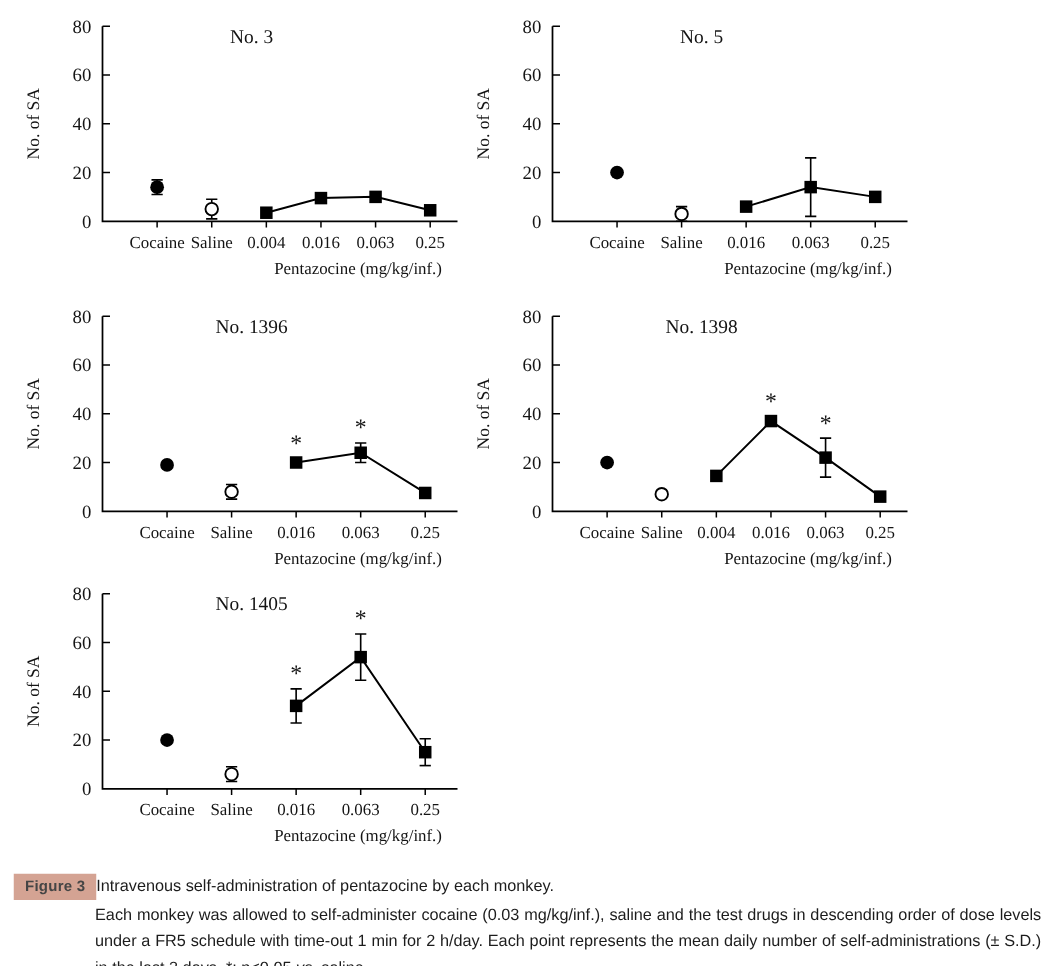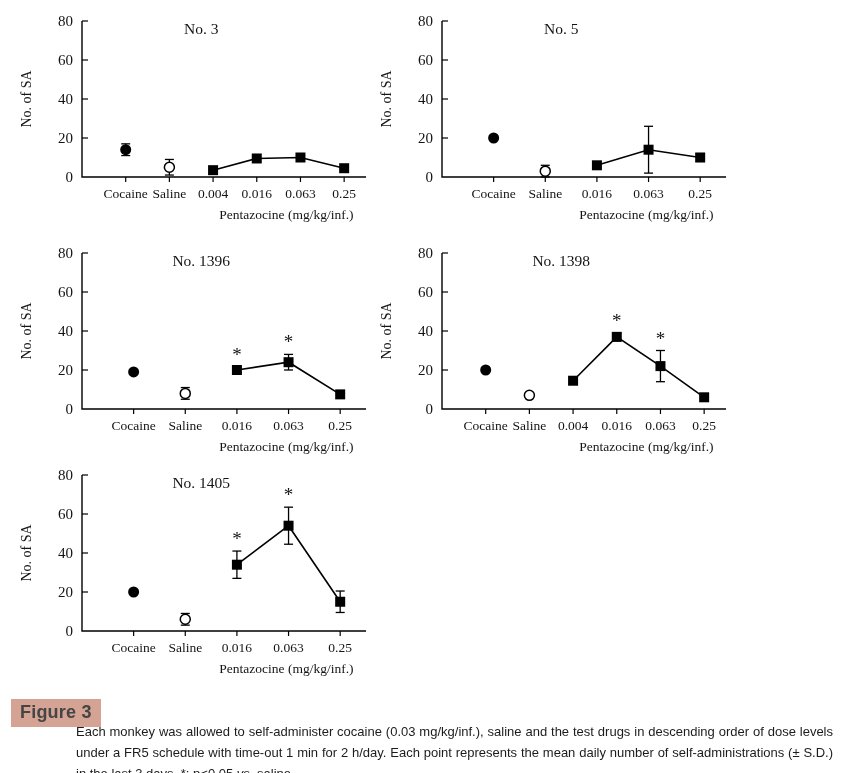--- a/index.html
+++ b/index.html
@@ -23,21 +23,21 @@
   #chart-4 { left: 18px;  top: 458px; }
 
   svg text {
     font-family: "Liberation Serif", "DejaVu Serif", serif;
     fill: #141414;
   }
 
   .caption { position: absolute; left: 0; top: 694px; width: 842px; height: 79px; }
   .figure-badge {
     position: absolute; left: 11px; top: 5px;
-    font-size: 18px; font-weight: bold;
+    font-size: 12px; font-weight: bold;
     padding: 3px 9px 4px 9px;
     letter-spacing: 0.2px;
   }
   .cap-title {
     position: absolute; left: 77px; top: 7px;
     font-size: 13px; color: #1c1c1c;
   }
   .cap-body {
     position: absolute; left: 76px; top: 27px; width: 757px;
     font-size: 13px; line-height: 1.62; text-align: justify;
@@ -255,16 +255,17 @@
         <rect x="265.5454545454545" y="62.69999999999999" width="10" height="10" fill="#000"></rect>
         <text x="270.5454545454545" y="43.17500000000001" text-anchor="middle" font-size="19">*</text>
         <line x1="322.1818181818182" y1="133.025" x2="322.1818181818182" y2="154.475" stroke="#000" stroke-width="1.3"></line>
         <line x1="317.6818181818182" y1="133.025" x2="326.6818181818182" y2="133.025" stroke="#000" stroke-width="1.3"></line>
         <line x1="317.6818181818182" y1="154.475" x2="326.6818181818182" y2="154.475" stroke="#000" stroke-width="1.3"></line>
         <rect x="317.1818181818182" y="138.75" width="10" height="10" fill="#000"></rect>
       </svg></div>
 
   <div class="caption">
     <span class="figure-badge" style="background: rgb(212, 163, 147); color: rgb(69, 69, 69);">Figure 3</span>
+    <div class="cap-title">Intravenous self-administration of pentazocine by each monkey.</div>
     <p class="cap-body"><span>Each monkey was allowed to self-administer cocaine (0.03 mg/kg/inf.), saline and the test drugs in descending order of dose levels under a FR5 schedule with time-out 1 min for 2 h/day. Each point represents the mean daily number of self-administrations (± S.D.) in the last 3 days. *: p&lt;0.05 </span><i>vs.</i><span> saline.</span></p>
   </div>
 
 </div>
 
 </body></html>

